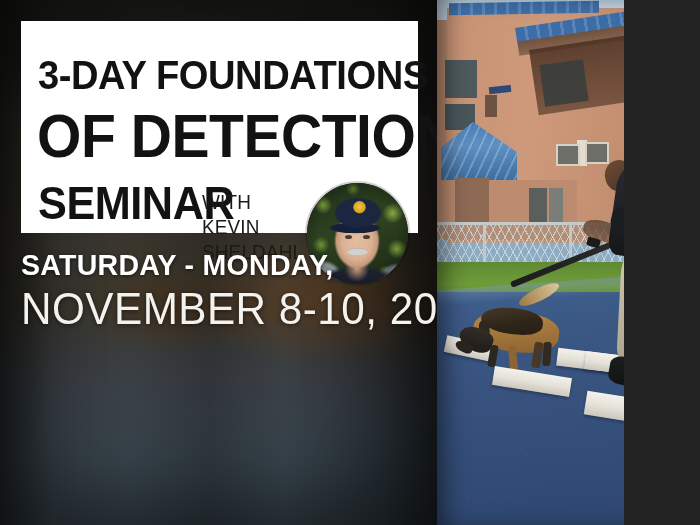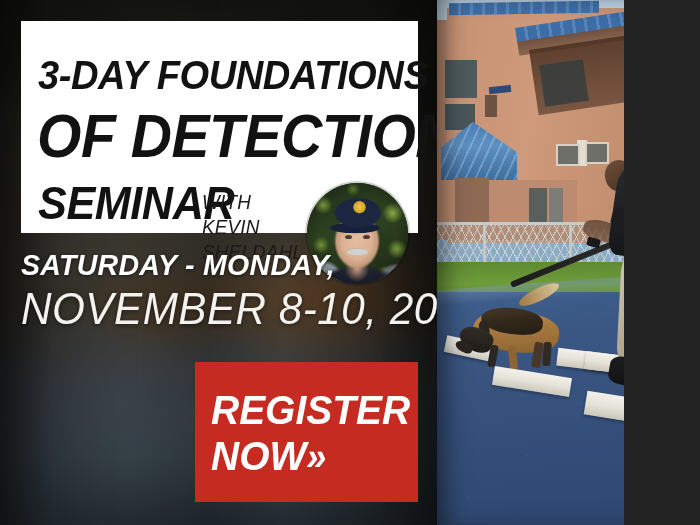--- a/index.html
+++ b/index.html
@@ -1,21 +1,20 @@
 <!DOCTYPE html>
 <html><head>
 <meta charset="utf-8">
 <style>
   html,body{margin:0;padding:0;background:#222;}
   #banner{
     position:relative;
     width:624px;height:525px;
     overflow:hidden;
     font-family:"Liberation Sans", sans-serif;
-    font-style:italic;
     -webkit-font-smoothing:antialiased;
   }
 
   
   #left-panel{
     position:absolute;left:0;top:0;width:437px;height:525px;
     overflow:hidden;background:#2a2b29;
   }
   .bg-layer{position:absolute;inset:0;}
   .bg-base{
@@ -476,28 +475,20 @@
       <div class="p-stache"></div>
       <div class="p-layer p-shade"></div>
     </div>
 
     <div id="date-block">
       <div id="date-line-1">SATURDAY - MONDAY,</div>
       <div id="date-line-2">NOVEMBER 8-10, 2025</div>
     </div>
 
 
-    <div id="register-box">
-      <div id="register-text">
-        <div>REGISTER</div>
-        <div>
-          <span>NOW</span><span class="chev">»</span>
-        </div>
-      </div>
-    </div>
   </div>
 
   <div id="photo">
     <div class="ph sky"></div>
     <div class="ph bldg-left"></div>
     <div class="ph bldg-main"></div>
     <div class="ph roof-trim-top"></div>
     <div class="ph roof-eave"></div>
     <div class="ph roof-trim-diag"></div>
     <div class="ph shadow-band"></div>

